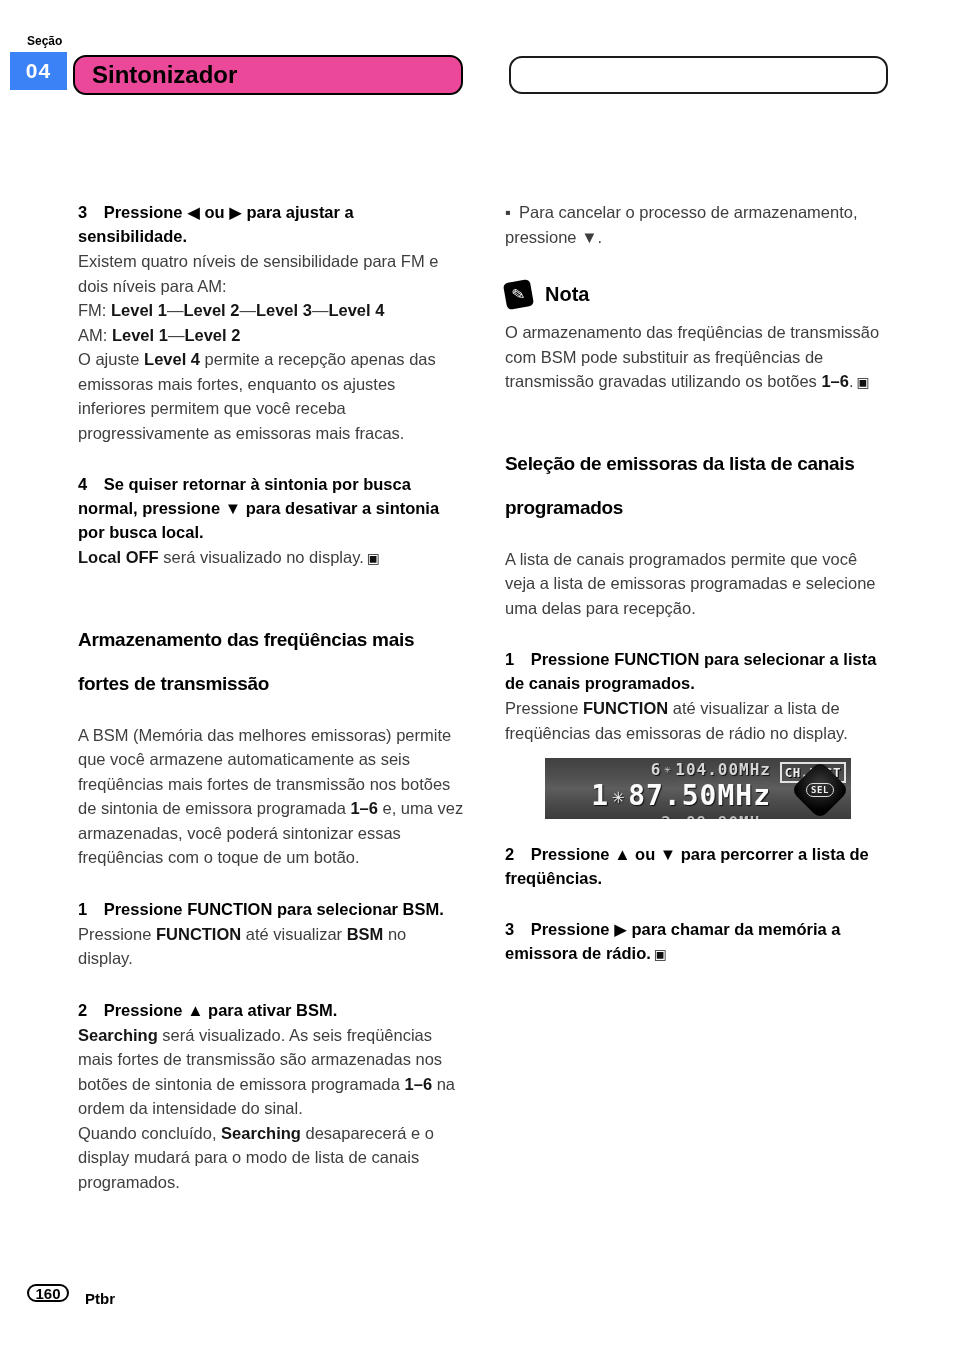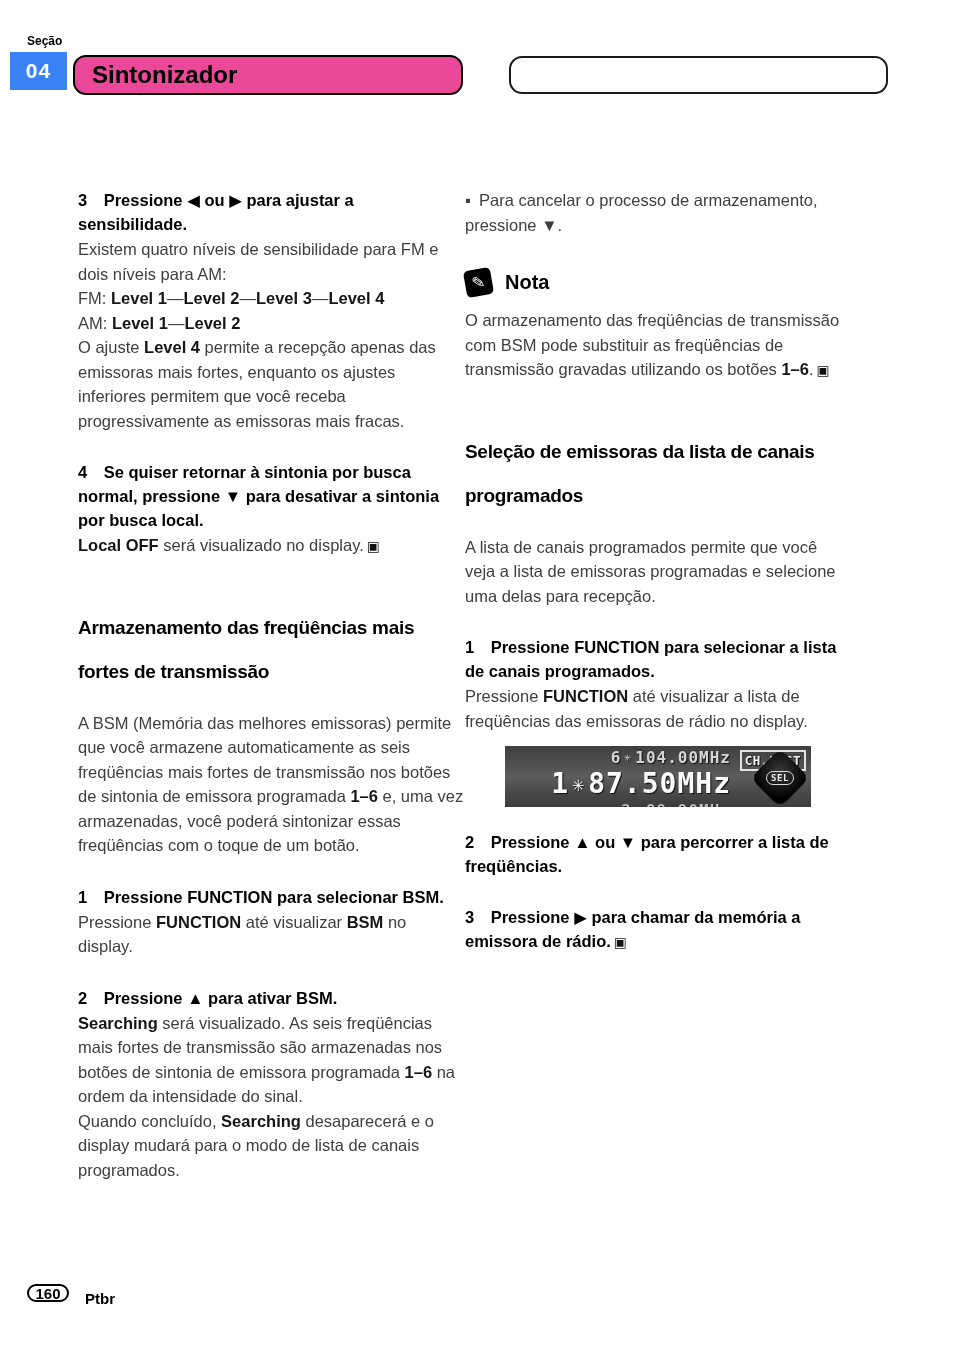--- a/index.html
+++ b/index.html
@@ -25,21 +25,21 @@
     border: 2.5px solid #000; border-radius: 13px; background: #ec4899;
     display: flex; align-items: center; padding-left: 17px;
     font-size: 24px; font-weight: 700; color: #000;
   }
   .right-box {
     position: absolute; left: 509px; top: 56px; width: 379px; height: 38px;
     border: 2px solid #1a1a1a; border-radius: 13px;
   }
 
   
-  .columns { position: absolute; left: 78px; top: 188px; display: flex; }
+  .columns { position: absolute; left: 78px; top: 200px; display: flex; gap: 40px; }
   .col { width: 387px; }
 
   .step-h {
     margin: 0; font-size: 16.5px; line-height: 24px; font-weight: 700; color: #000;
     white-space: pre-wrap;
   }
   .body {
     margin: 0; font-size: 16.5px; line-height: 24.5px; color: #3e3e3e;
     white-space: pre-wrap;
   }

